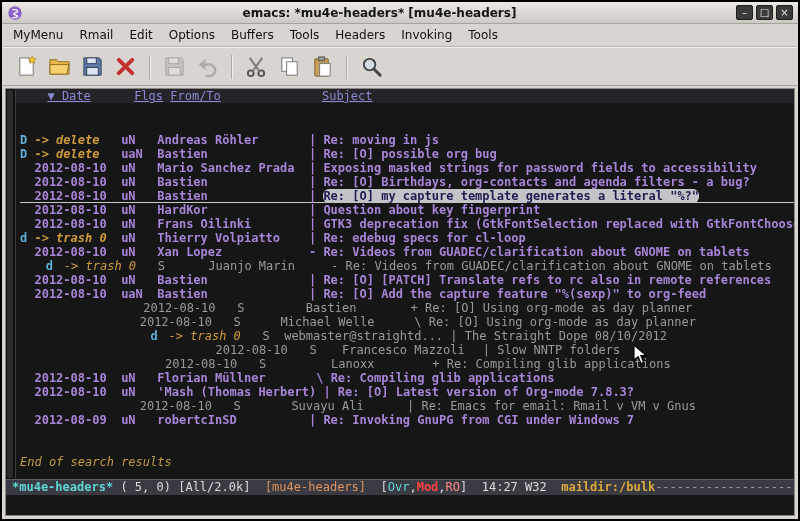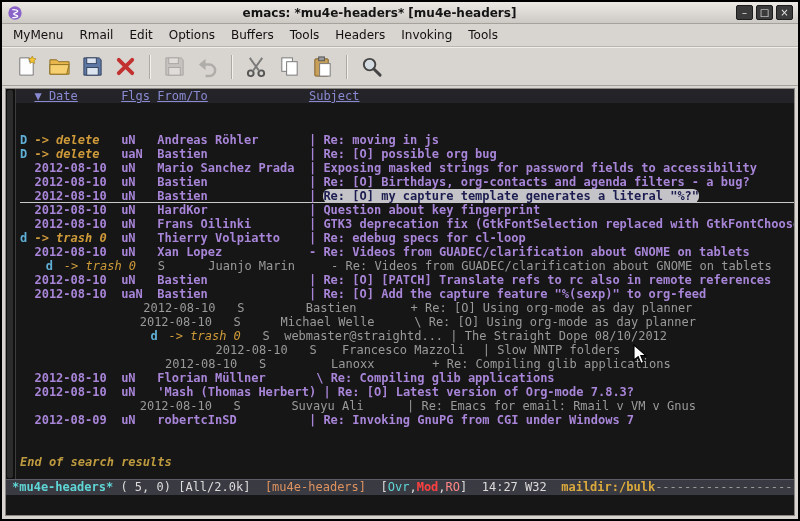--- a/index.html
+++ b/index.html
@@ -39,37 +39,37 @@
   .body-row { flex:1; min-height:0; display:flex; }
 
   .scrollbar { flex:0 0 10px; background:#101010; border-right:1px solid #3d3d3d; position:relative; }
   .scroll-thumb { position:absolute; left:1px; right:2px; top:1px; bottom:1px; background:#2c2c2c; border-radius:2px; }
 
   .text-col { flex:1; display:flex; flex-direction:column; min-width:0; }
 
   .mono { font-family:"DejaVu Sans Mono", monospace; font-size:12px; line-height:14px; }
 
   .header-line { height:14px; flex:0 0 14px; background:#232328; color:var(--header_fg);
-                 white-space:pre; padding-left:4px; overflow:hidden; }
+                 white-space:pre; padding-left:17px; overflow:hidden; }
   .col-label { text-decoration:underline; }
 
   .buffer { flex:1; padding:2px 0 0 4px; overflow:hidden; white-space:pre; }
   .row { height:14px; white-space:pre; }
   .row.unread { color:var(--unread); font-weight:bold; }
   .row.read   { color:var(--read);text-align:center; }
   .row.current { border-bottom:1px solid #c9c9c9; }
 
   .c-mark { display:inline-block; min-width:2ch; white-space:pre; color:var(--mark); font-weight:bold; }
   .c-date { display:inline-block; min-width:12ch; white-space:pre; }
   .c-flags{ display:inline-block; min-width:5ch; white-space:pre; }
   .c-from { display:inline-block; min-width:21ch; white-space:pre; }
   .c-date.action { color:var(--action); font-style:italic; }
   .subj-hl { background:var(--highlight_bg); color:var(--highlight_fg); font-weight:bold;border-radius:6px; }
 
-  .end-marker { color:var(--end_marker); font-style:italic; font-weight:bold; white-space:pre; }
+  .end-marker { color:var(--end_marker); font-style:italic; font-weight:normal; white-space:pre; }
 
   
   .modeline { height:16px; flex:0 0 16px; background:var(--modeline_bg); border-top:1px solid #5c5c66;
               color:var(--modeline_fg); padding-left:6px; white-space:pre; overflow:hidden; line-height:15px; }
   .ml-cyanb { color:var(--cyan); font-weight:bold; }
   .ml-cyan  { color:var(--cyan); }
   .ml-plain { color:var(--modeline_fg); }
   .ml-red   { color:var(--red); font-weight:bold; }
   .ml-pink  { color:var(--pink); }
   .ml-orange{ color:var(--orange); }

